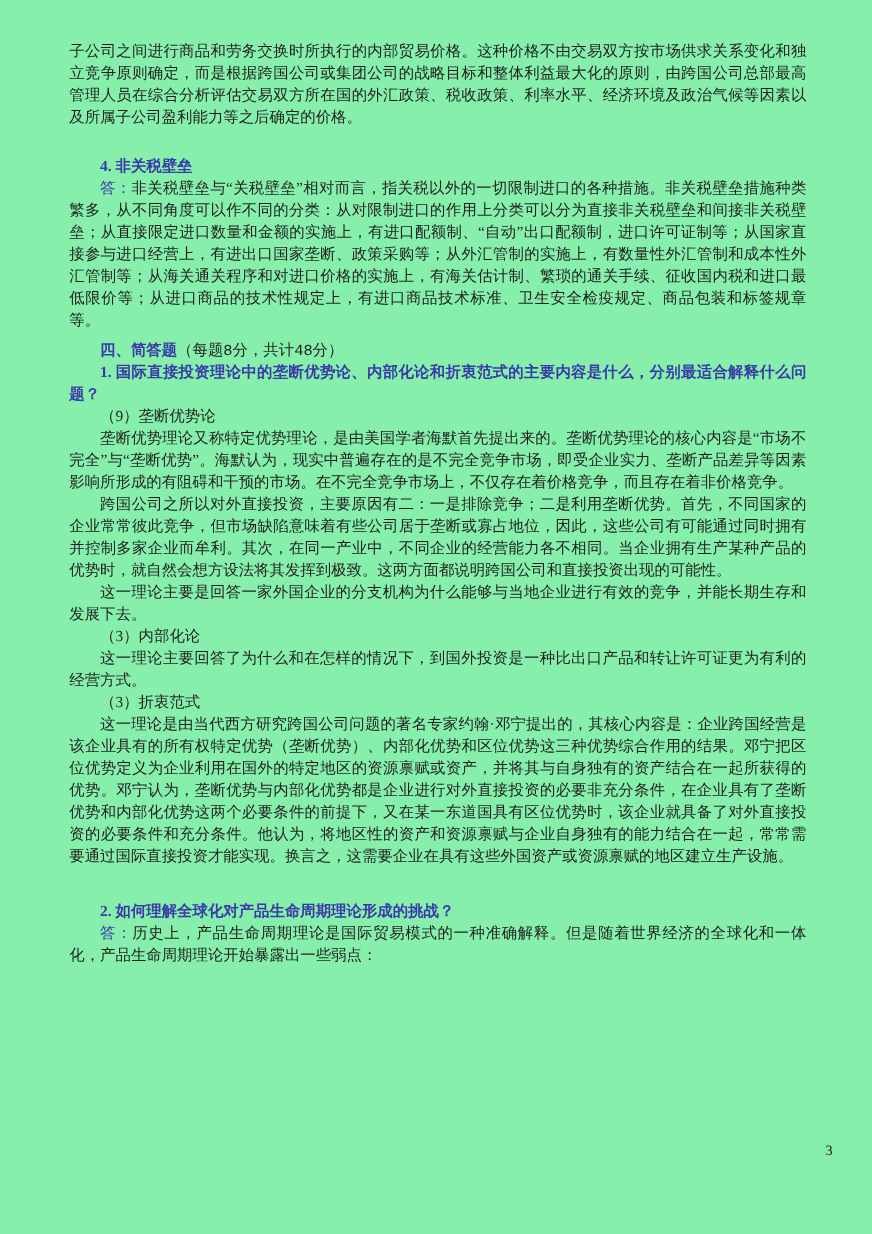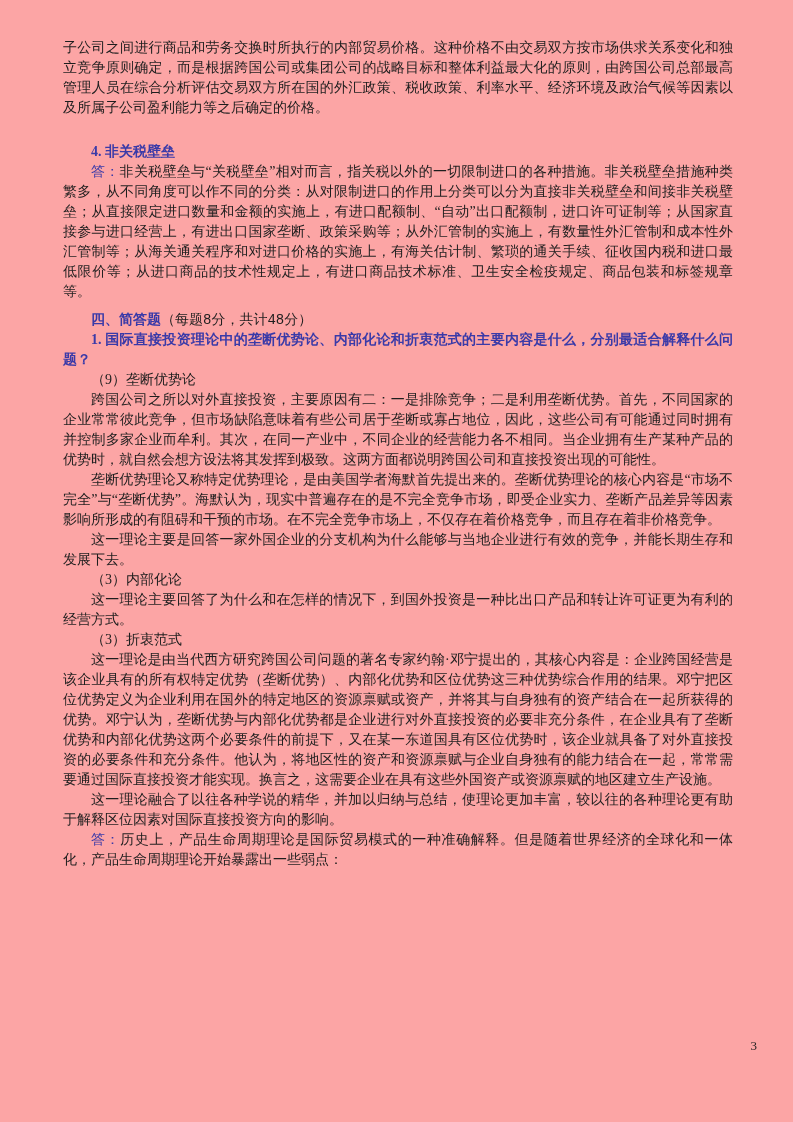--- a/index.html
+++ b/index.html
@@ -1,20 +1,20 @@
 <!DOCTYPE html>
 <html lang="zh"><head>
 <meta charset="utf-8">
 <style>
   html, body { margin: 0; padding: 0; background: #ffffff; }
   .page {
     position: relative;
     width: 793px;
     height: 1122px;
-    background: #fca5a5;
+    background: #86efac;
     overflow: hidden;
     font-family: "Liberation Serif", "DejaVu Serif", serif;
     font-size: 14px;
     line-height: 20px;
     color: #1e1e1e;
   }
   .content {
     position: absolute;
     left: 63px;
     top: 38px;
@@ -53,37 +53,37 @@
 
     <p class="gap-top-sm">
       <span class="blue bold">四、简答题</span><span>（每题8分，共计48分）</span>
     </p>
 
     <p class="blue bold">1. 国际直接投资理论中的垄断优势论、内部化论和折衷范式的主要内容是什么，分别最适合解释什么问题？</p>
 
 
     <p>（9）垄断优势论</p>
 
+    <p>垄断优势理论又称特定优势理论，是由美国学者海默首先提出来的。垄断优势理论的核心内容是“市场不完全”与“垄断优势”。海默认为，现实中普遍存在的是不完全竞争市场，即受企业实力、垄断产品差异等因素影响所形成的有阻碍和干预的市场。在不完全竞争市场上，不仅存在着价格竞争，而且存在着非价格竞争。</p>
+
     <p>跨国公司之所以对外直接投资，主要原因有二：一是排除竞争；二是利用垄断优势。首先，不同国家的企业常常彼此竞争，但市场缺陷意味着有些公司居于垄断或寡占地位，因此，这些公司有可能通过同时拥有并控制多家企业而牟利。其次，在同一产业中，不同企业的经营能力各不相同。当企业拥有生产某种产品的优势时，就自然会想方设法将其发挥到极致。这两方面都说明跨国公司和直接投资出现的可能性。</p>
-
-    <p>垄断优势理论又称特定优势理论，是由美国学者海默首先提出来的。垄断优势理论的核心内容是“市场不完全”与“垄断优势”。海默认为，现实中普遍存在的是不完全竞争市场，即受企业实力、垄断产品差异等因素影响所形成的有阻碍和干预的市场。在不完全竞争市场上，不仅存在着价格竞争，而且存在着非价格竞争。</p>
 
     <p>这一理论主要是回答一家外国企业的分支机构为什么能够与当地企业进行有效的竞争，并能长期生存和发展下去。</p>
 
     <p>（3）内部化论</p>
 
 
     <p>这一理论主要回答了为什么和在怎样的情况下，到国外投资是一种比出口产品和转让许可证更为有利的经营方式。</p>
 
     <p>（3）折衷范式</p>
 
     <p>这一理论是由当代西方研究跨国公司问题的著名专家约翰·邓宁提出的，其核心内容是：企业跨国经营是该企业具有的所有权特定优势（垄断优势）、内部化优势和区位优势这三种优势综合作用的结果。邓宁把区位优势定义为企业利用在国外的特定地区的资源禀赋或资产，并将其与自身独有的资产结合在一起所获得的优势。邓宁认为，垄断优势与内部化优势都是企业进行对外直接投资的必要非充分条件，在企业具有了垄断优势和内部化优势这两个必要条件的前提下，又在某一东道国具有区位优势时，该企业就具备了对外直接投资的必要条件和充分条件。他认为，将地区性的资产和资源禀赋与企业自身独有的能力结合在一起，常常需要通过国际直接投资才能实现。换言之，这需要企业在具有这些外国资产或资源禀赋的地区建立生产设施。</p>
 
-    <p>这一理论融合了以往各种学说的精华，并加以归纳与总结，使理论更加丰富，较以往的各种理论更有助于解释区位因素对国际直接投资方向的影响。</p>
 
+    <p class="blue bold gap-top-xl">2. 如何理解全球化对产品生命周期理论形成的挑战？</p>
 
     <p>
       <span class="blue">答：</span><span>历史上，产品生命周期理论是国际贸易模式的一种准确解释。但是随着世界经济的全球化和一体化，产品生命周期理论开始暴露出一些弱点：</span>
     </p>
 
 
   </div>
 
   <div class="page-number">3</div>
 </div>

